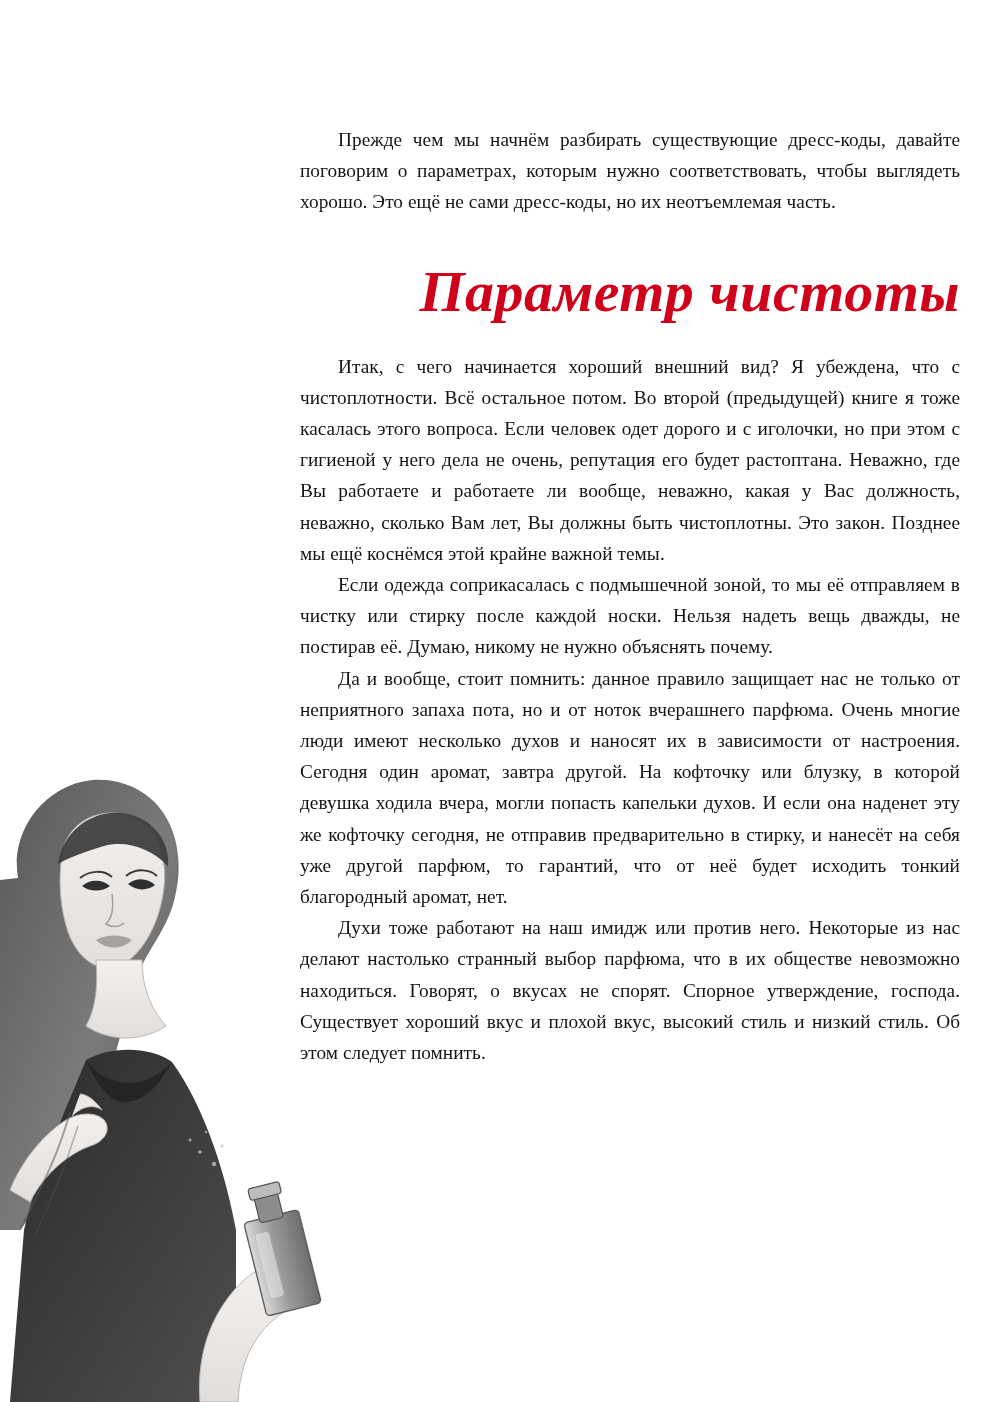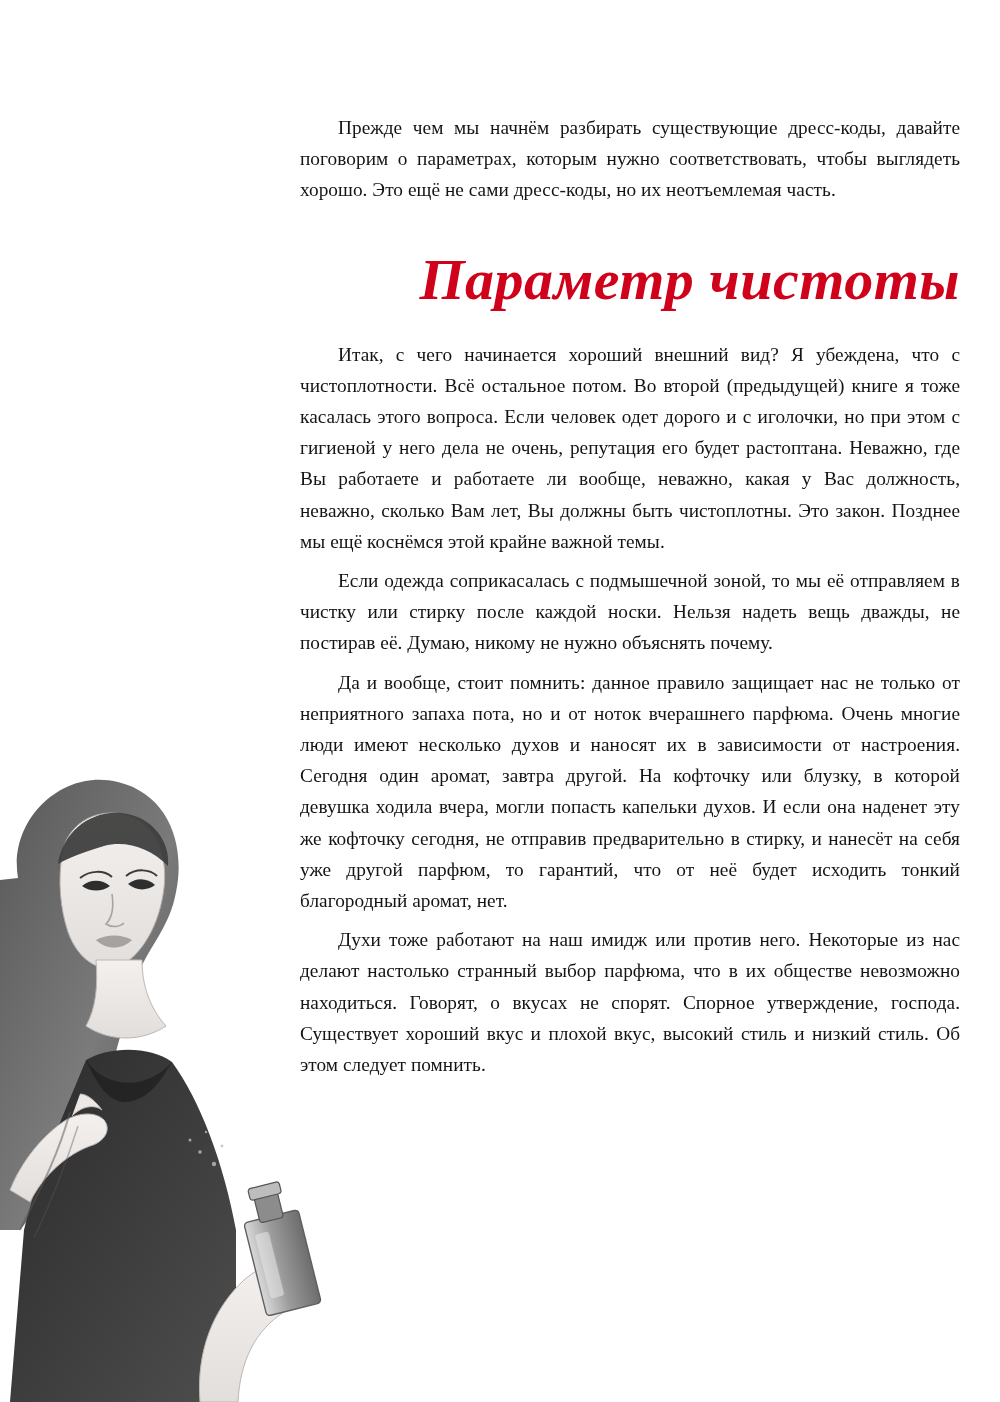--- a/index.html
+++ b/index.html
@@ -19,21 +19,21 @@
   .page {
     position: absolute;
     inset: 0;
     background: #ffffff;
   }
 
   
   .text-col {
     position: absolute;
     left: 300px;
-    top: 112px;
+    top: 124px;
     width: 660px;
   }
 
   .para {
     font-size: 19.3px;
     line-height: 31.2px;
     text-align: justify;
     text-indent: 38px;
     margin: 0;
     color: #141414;
@@ -52,21 +52,21 @@
     font-style: italic;
     font-weight: 700;
     color: #d0021b;
     font-family: "Liberation Serif", "DejaVu Serif", serif;
     letter-spacing: 0.5px;
     text-indent: 0;
     text-align: right;
   }
 
   .body-block .para + .para {
-    margin-top: 8px;
+    margin-top: 0;
   }
 
   
   .illustration {
     position: absolute;
     left: 0;
     top: 760px;
     width: 330px;
     height: 642px;
     overflow: hidden;

